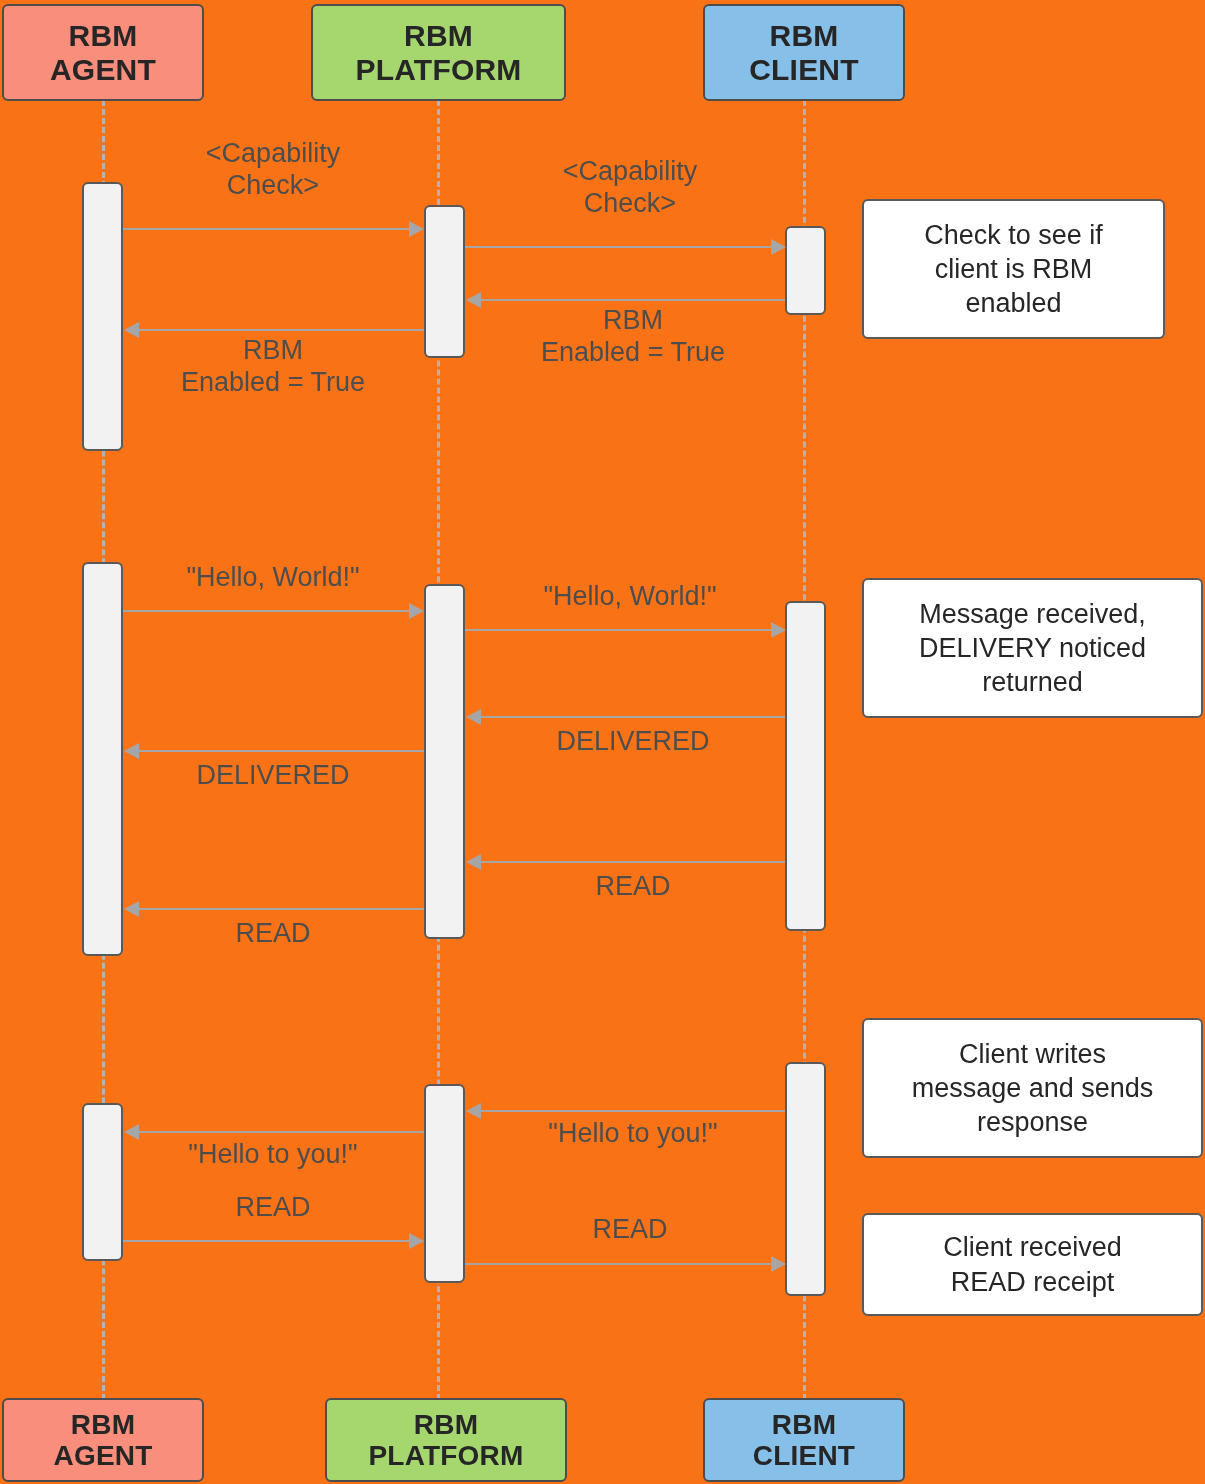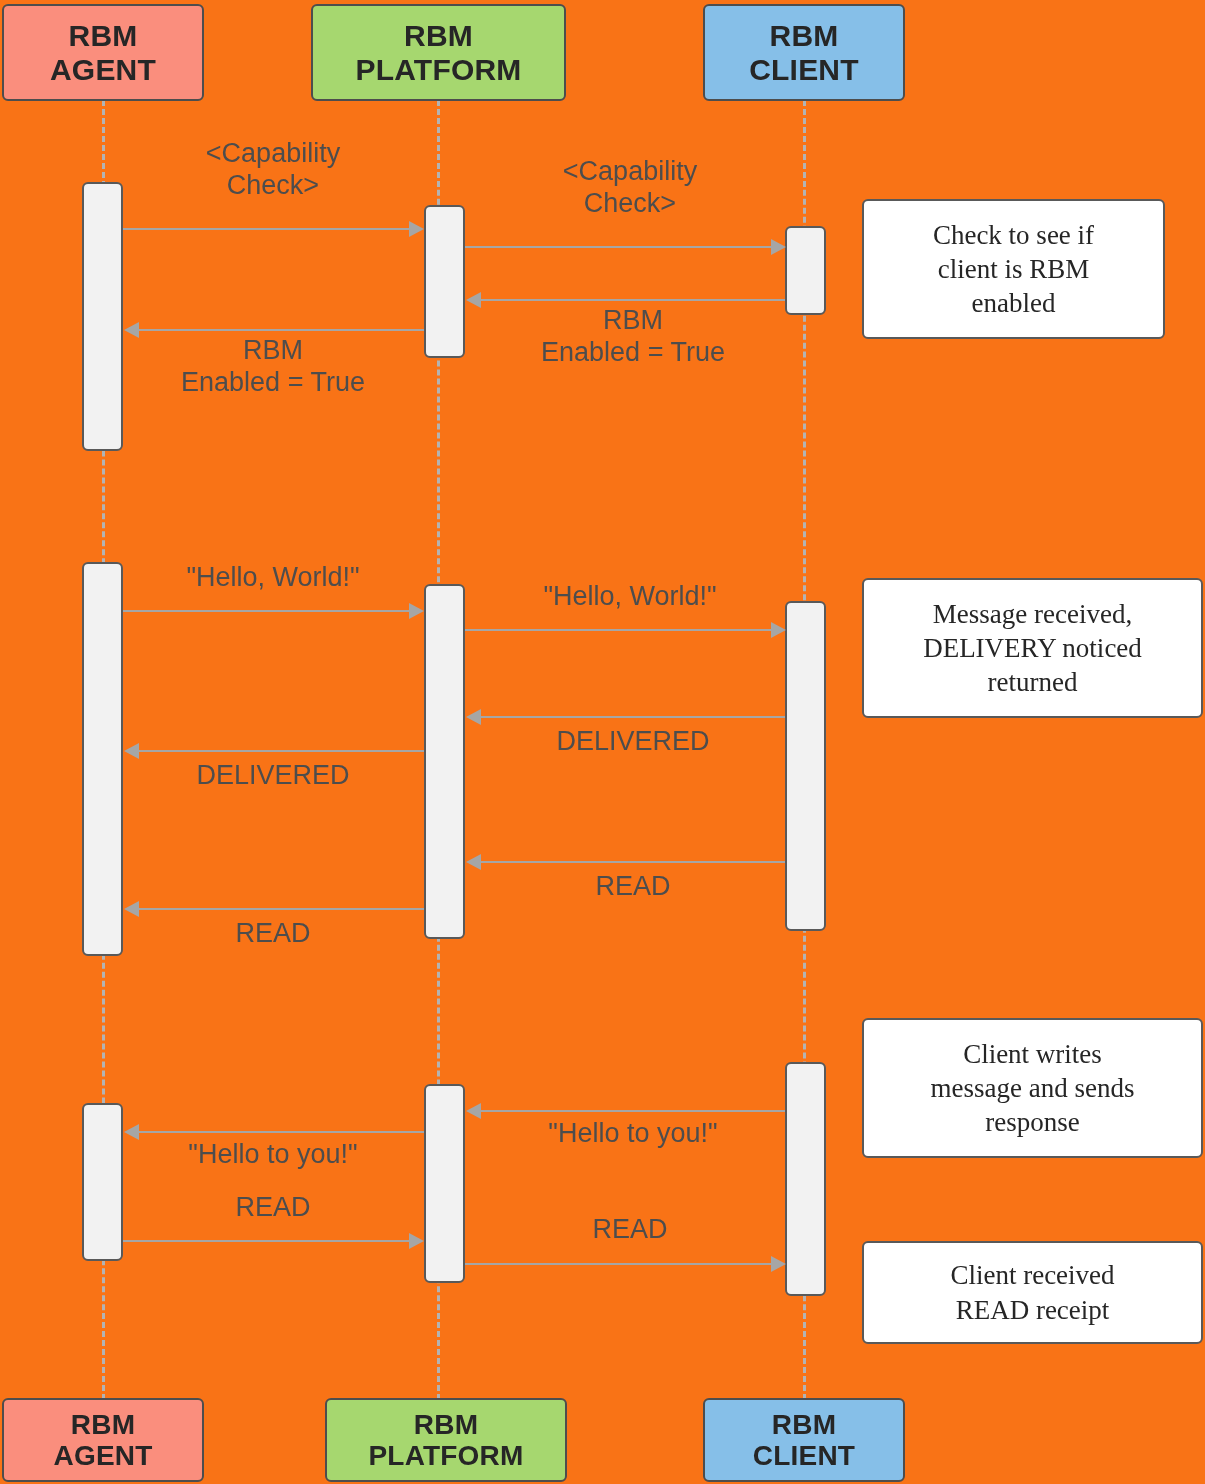--- a/index.html
+++ b/index.html
@@ -83,21 +83,21 @@
     border-radius: 6px;
     display: flex;
     align-items: center;
     justify-content: center;
     text-align: center;
     color: #262626;
     font-size: 27px;
     line-height: 1.26;
     padding: 4px 10px;
   }
-  .note .ntext { display: block; white-space: pre-line; font-family: Liberation Serif, serif; }
+  .note .ntext { display: block; white-space: pre-line; }
 </style>
 </head>
 <body>
 
 <div id="canvas">
 
   <div class="lifeline" style="left:102px; top:100px; height:1300px;"></div>
   <div class="lifeline" style="left:437px; top:100px; height:1300px;"></div>
   <div class="lifeline" style="left:803px; top:100px; height:1300px;"></div>
 
@@ -198,21 +198,21 @@
 returned</span>
   </div>
 
 
   <div class="note" style="left:862px; top:1018px; width:341px; height:140px;">
     <span class="ntext">Client writes
 message and sends
 response</span>
   </div>
 
-  <div class="note" style="left:862px; top:1213px; width:341px; height:103px;margin-top:28px;">
+  <div class="note" style="left:862px; top:1213px; width:341px; height:103px;">
     <span class="ntext">Client received
 READ receipt</span>
   </div>
 
   <div class="participant" style="left:2px; top:1398px; width:202px; height:84px; background:#fa8e7d; font-size:28px;">
     <span class="plabel">RBM
 AGENT</span>
   </div>
   <div class="participant" style="left:325px; top:1398px; width:242px; height:84px; background:#a6d76f; font-size:28px;">
     <span class="plabel">RBM

